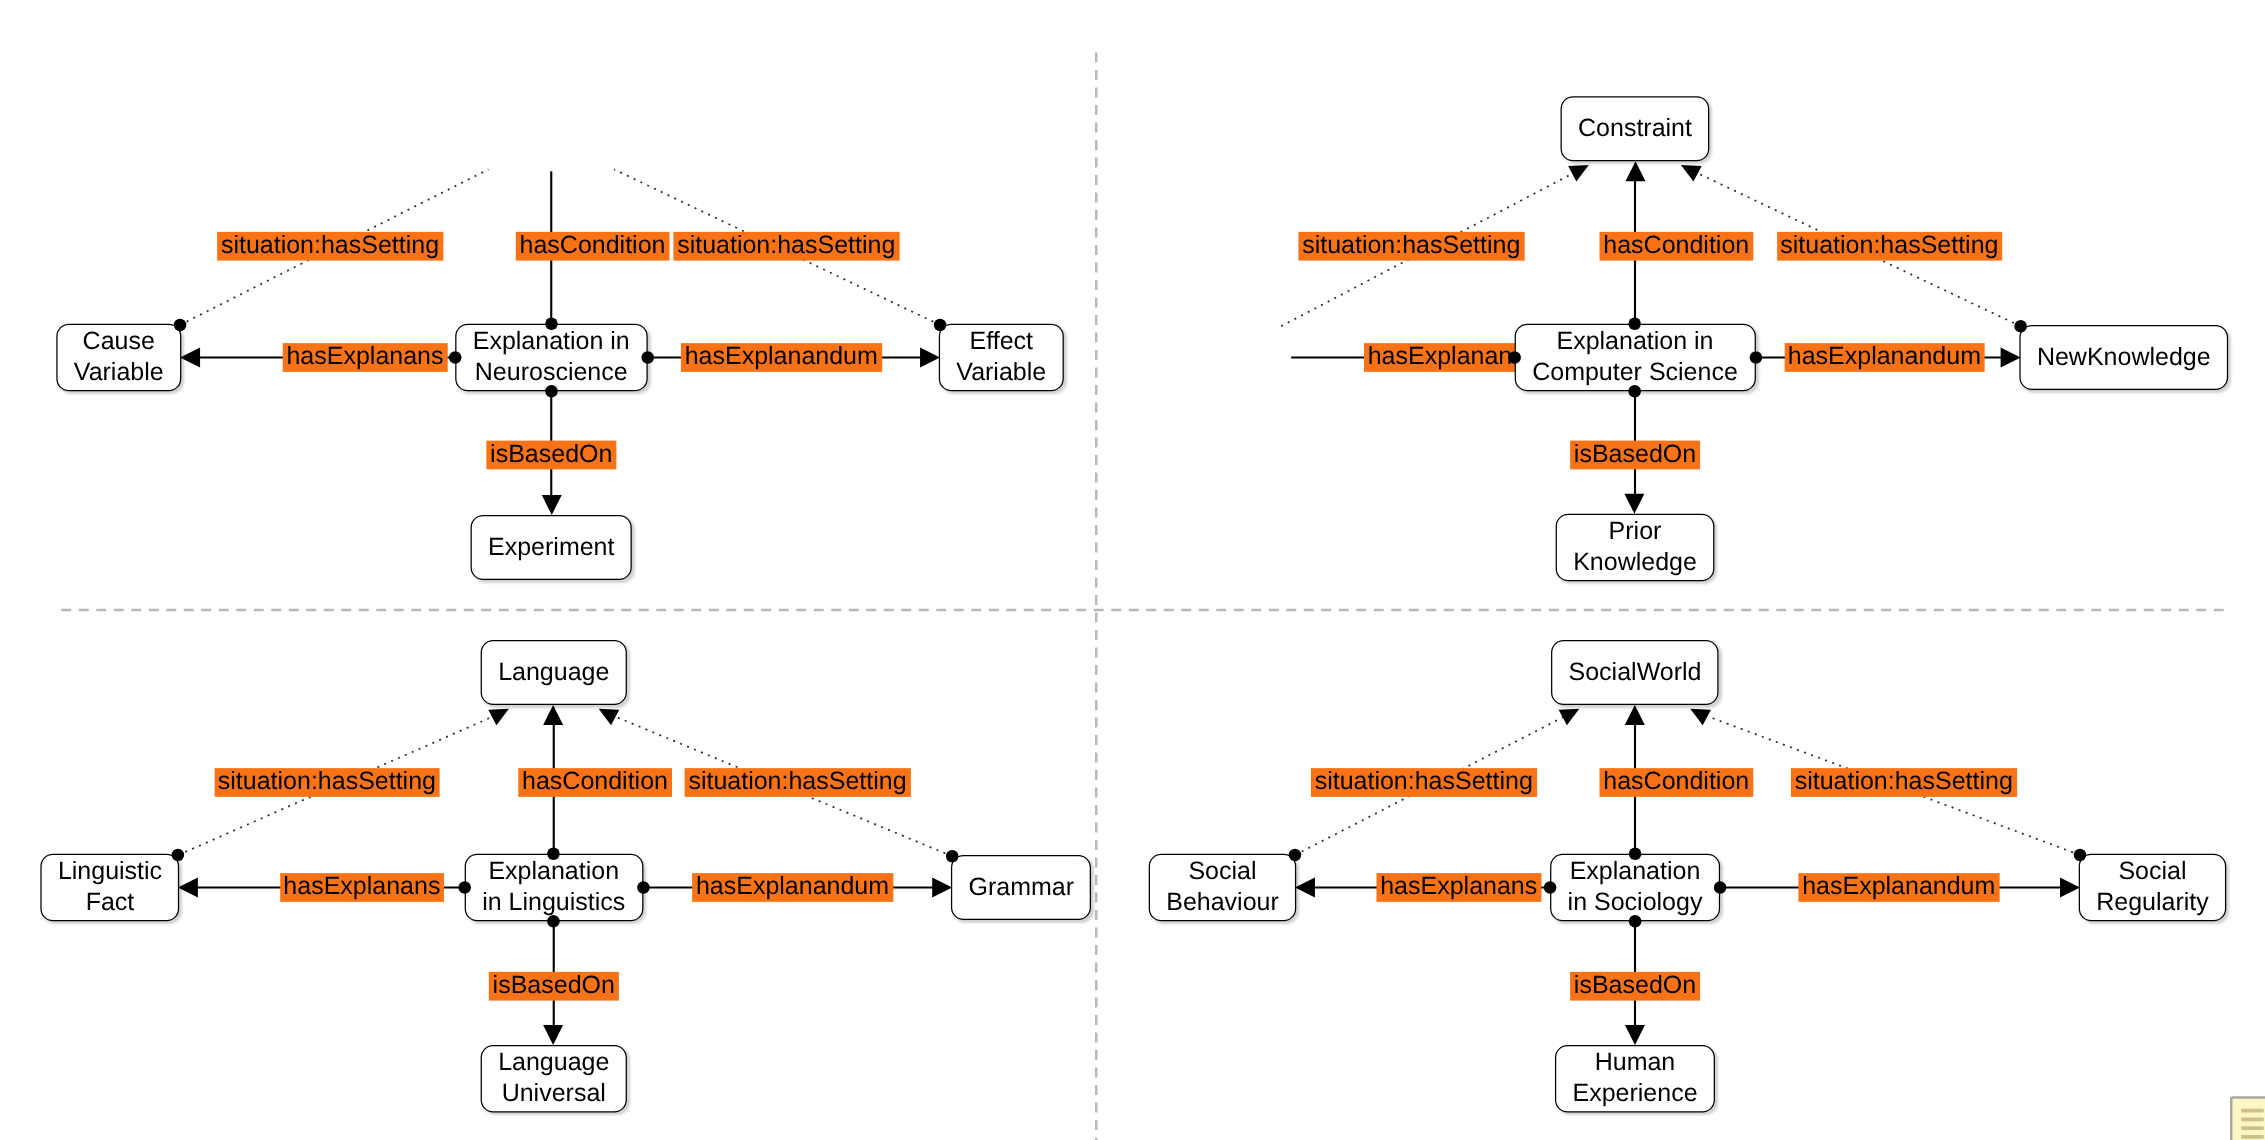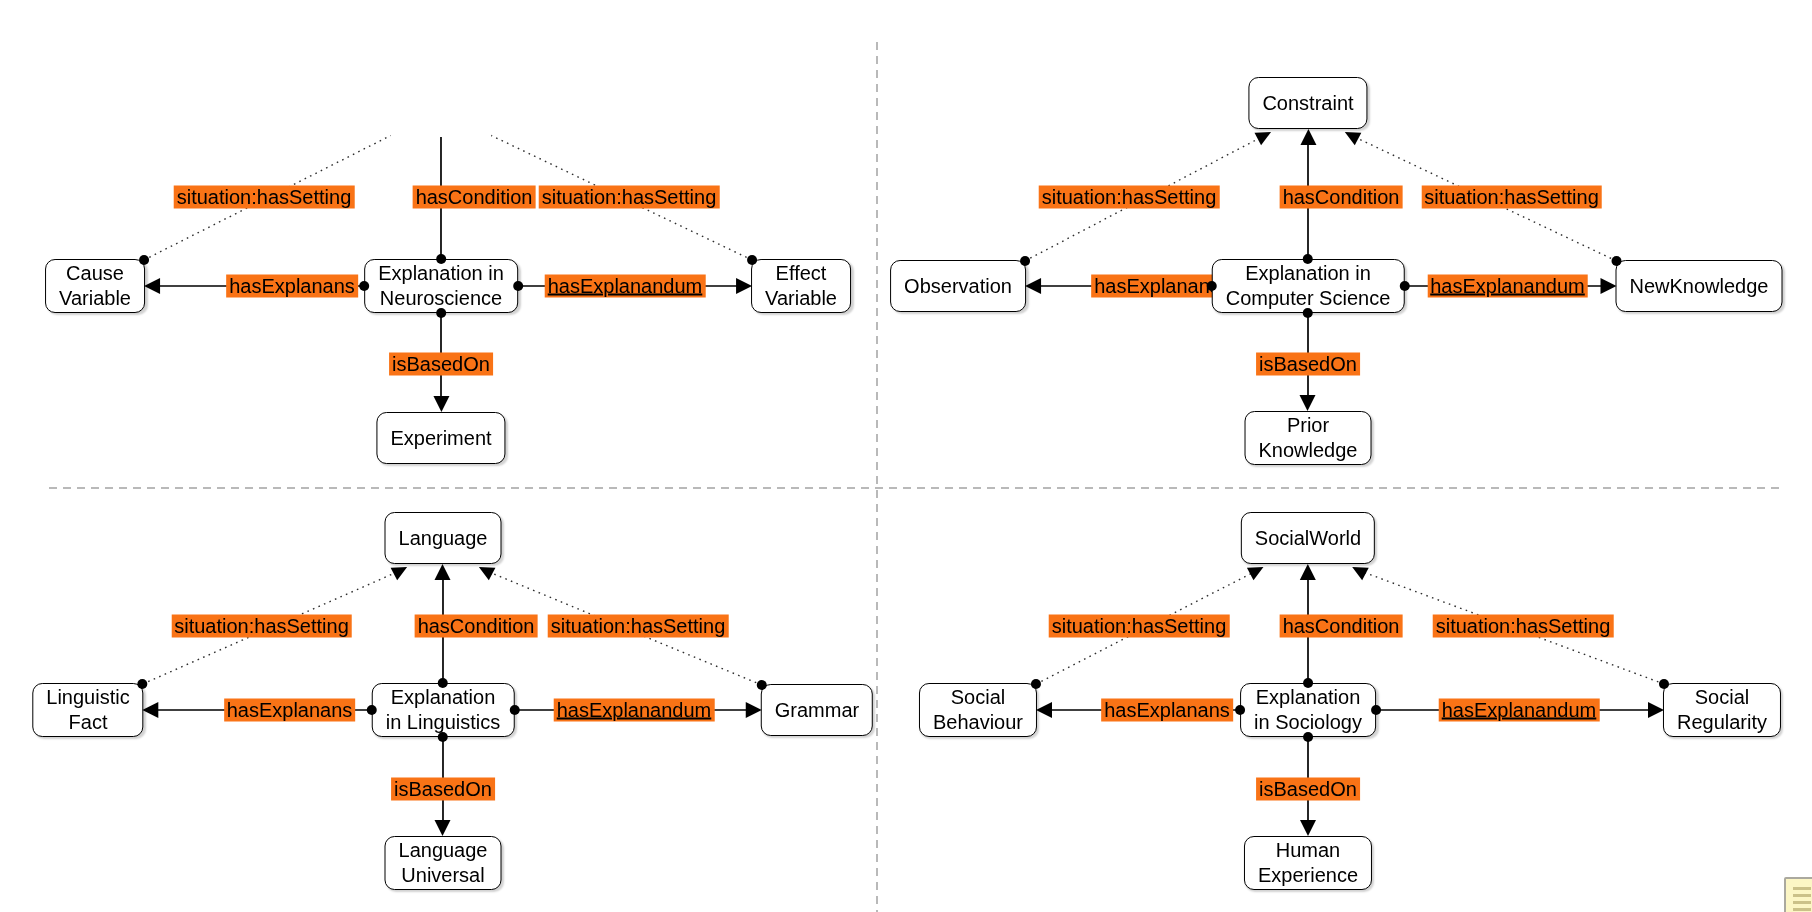--- a/index.html
+++ b/index.html
@@ -34,21 +34,21 @@
 
   .lbl{
     position:absolute;z-index:2;transform:translate(-50%,-50%);
     background:#f97316;padding:0 3px;font-size:20px;white-space:nowrap;
   }
   .lbl.condition{left:var(--cx);top:calc((var(--ty) + var(--my))/2 + 2px);margin-left:33px;}
   .lbl.based{left:var(--cx);top:calc((var(--my) + var(--by))/2 + 2px);text-align:center;}
   .lbl.settingL{left:calc((var(--lx) + var(--cx))/2 - 4px);top:calc((var(--ty) + var(--my))/2 + 2px);}
   .lbl.settingR{left:calc((var(--cx) + var(--rx))/2 + 8px);top:calc((var(--ty) + var(--my))/2 + 2px);}
   .lbl.explanans{left:calc((var(--lx) + var(--cx))/2);top:var(--my);margin-left:24px;}
-  .lbl.explanandum{left:calc((var(--cx) + var(--rx))/2 + 4px);top:var(--my);text-decoration:underline;}
+  .lbl.explanandum{left:calc((var(--cx) + var(--rx))/2 + 4px);top:var(--my);}
 
   .dot{position:absolute;width:10px;height:10px;border-radius:50%;background:#000;}
   .dot.top{top:-6px;left:50%;margin-left:-5px;}
   .dot.bottom{bottom:-6px;left:50%;margin-left:-5px;}
   .dot.left{left:-6px;top:50%;margin-top:-5px;}
   .dot.right{right:-6px;top:50%;margin-top:-5px;}
   .dot.corner-r{top:-5px;right:-5px;}
   .dot.corner-l{top:-5px;left:-5px;}
 
   .arr{position:absolute;width:0;height:0;}
@@ -144,25 +144,20 @@
     <div class="lbl based">isBasedOn</div>
   </div>
 
   <div class="quad q2">
     <div class="node topn">
       <span class="arr corner-left"></span>
       <span class="arr up"></span>
       <span class="arr corner-right"></span>
       <span class="node-label">Constraint</span>
     </div>
-    <div class="node leftn">
-      <span class="dot corner-r"></span>
-      <span class="arr left-point"></span>
-      <span class="node-label">Observation</span>
-    </div>
     <div class="node centern">
       <span class="dot top"></span>
       <span class="dot bottom"></span>
       <span class="dot left"></span>
       <span class="dot right"></span>
       <span class="node-label">Explanation in
 Computer Science</span>
     </div>
     <div class="node bottomn">
       <span class="arr down"></span>

